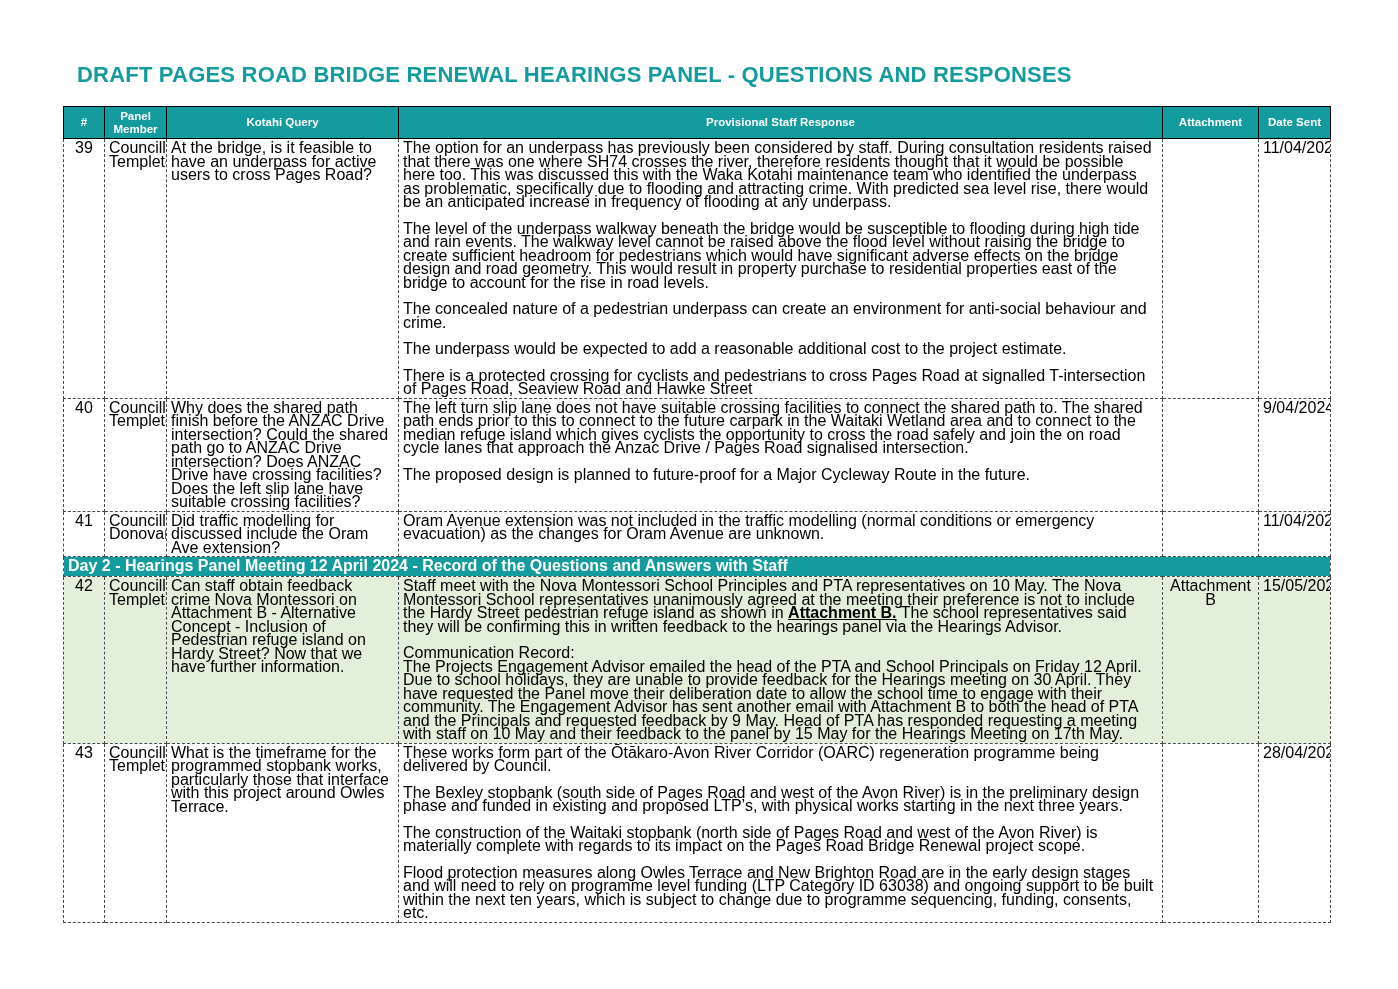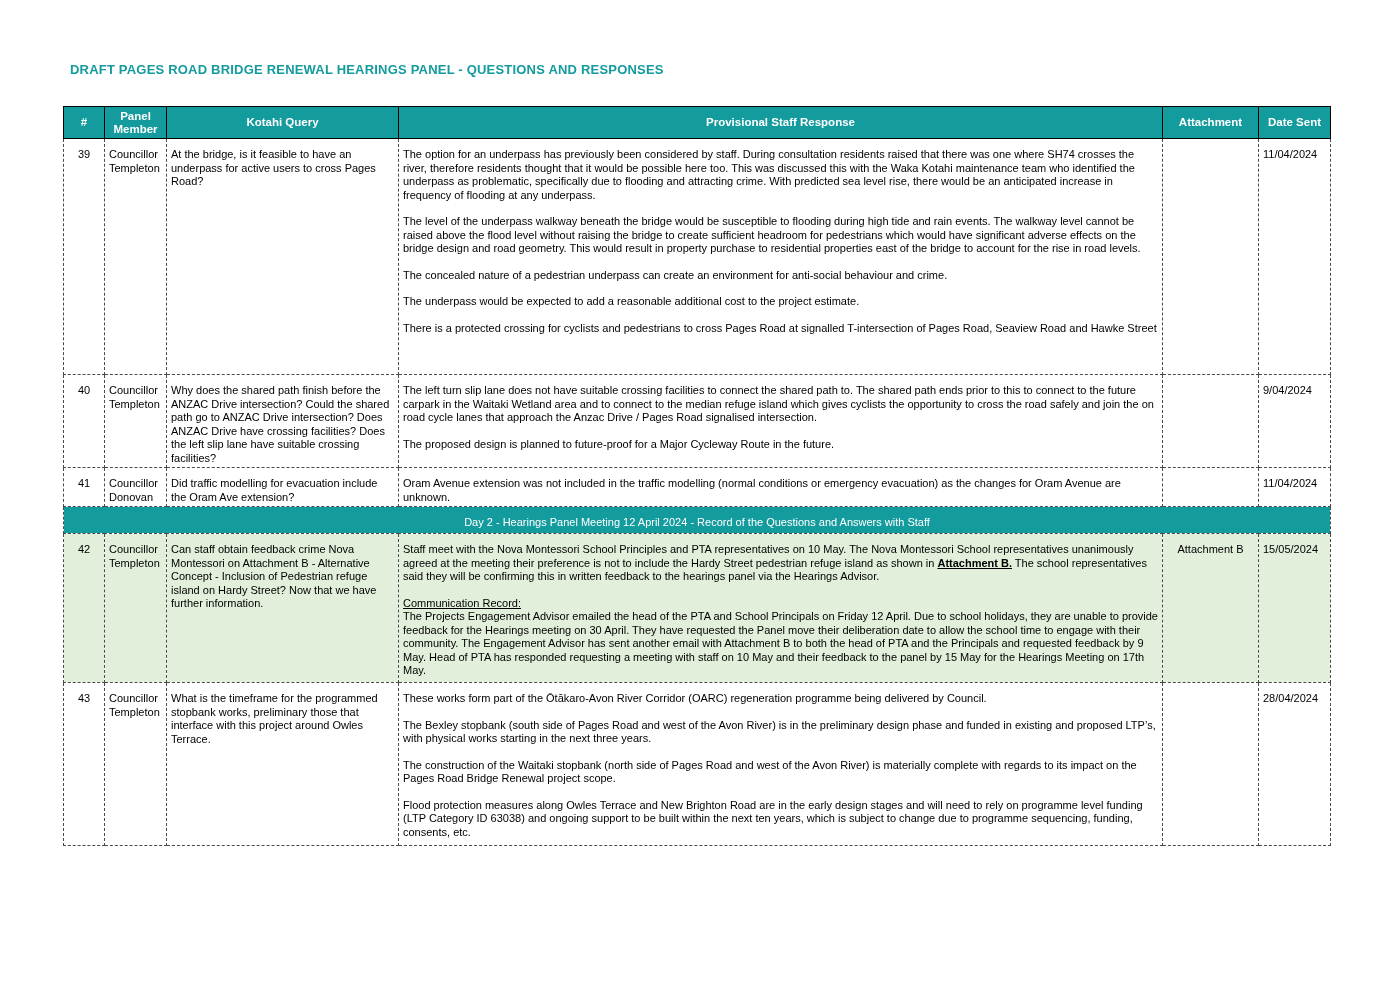--- a/index.html
+++ b/index.html
@@ -7,51 +7,51 @@
     --hl:#E2EFDA;
     --border-dash:#4a4a4a;
   }
   html,body{margin:0;padding:0;background:#ffffff;}
   body{
     width:1398px;height:989px;position:relative;
     font-family:"Liberation Sans", sans-serif;
     color:#000;
   }
   .page-title{
-    position:absolute;left:70px;top:62px;margin:0;
-    font-size:13px;font-weight:bold;color:var(--accent);
+    position:absolute;left:77px;top:62px;margin:0;
+    font-size:22px;font-weight:bold;color:var(--accent);
     letter-spacing:.2px;white-space:nowrap;
   }
   table.qa{
     position:absolute;left:63px;top:106px;width:1267px;
     border-collapse:collapse;table-layout:fixed;
   }
   table.qa th{
     background:var(--accent);color:#fff;font-weight:bold;
     font-size:11.5px;border:1px solid #000;text-align:center;
     vertical-align:middle;padding:2px 3px;height:27px;line-height:13px;
   }
   table.qa td{
     border:1px dashed var(--border-dash);
-    font-size:11px;line-height:13.5px;
-    vertical-align:top;padding:9px 4px 2px 4px;
+    font-size:16px;line-height:13.5px;
+    vertical-align:top;padding:2px 4px 2px 4px;
     overflow:hidden;
   }
   td.c-num{text-align:center;}
   td.c-att{text-align:center;}
   td.c-date{text-align:left;}
   tr.hl td{background:var(--hl);}
   td.banner{
-    background:var(--accent);color:#fff;font-weight:normal;
-    text-align:center;font-size:11px;padding:0 2px;height:15px;
+    background:var(--accent);color:#fff;font-weight:bold;
+    text-align:left;font-size:11px;padding:0 2px;height:15px;
     border:1px solid var(--accent);line-height:15px;
   }
   .para + .para{margin-top:13px;}
   .b{font-weight:bold;text-decoration:underline;}
-  .u{text-decoration:underline;}
+  .u{}
 </style>
 </head>
 <body>
 
 <h1 class="page-title">DRAFT PAGES ROAD BRIDGE RENEWAL HEARINGS PANEL - QUESTIONS AND RESPONSES</h1>
 
 <table class="qa">
   <colgroup>
     <col style="width:41px">
     <col style="width:62px">
@@ -92,21 +92,21 @@
         <td class="c-resp">
           <div class="para">The left turn slip lane does not have suitable crossing facilities to connect the shared path to. The shared path ends prior to this to connect to the future carpark in the Waitaki Wetland area and to connect to the median refuge island which gives cyclists the opportunity to cross the road safely and join the on road cycle lanes that approach the Anzac Drive / Pages Road signalised intersection.</div>
           <div class="para">The proposed design is planned to future-proof for a Major Cycleway Route in the future.</div>
         </td>
         <td class="c-att"></td>
         <td class="c-date">9/04/2024</td>
       </tr>
       <tr style="height: 31px; margin-top: 28px;">
         <td class="c-num">41</td>
         <td class="c-member">Councillor Donovan</td>
-        <td class="c-query">Did traffic modelling for evacuation include the Oram Ave extension?</td>
+        <td class="c-query">Did traffic modelling for discussed include the Oram Ave extension?</td>
         <td class="c-resp">
           <div class="para">Oram Avenue extension was not included in the traffic modelling (normal conditions or emergency evacuation) as the changes for Oram Avenue are unknown.</div>
         </td>
         <td class="c-att"></td>
         <td class="c-date">11/04/2024</td>
       </tr>
       <tr>
         <td class="banner" colspan="6">Day 2 - Hearings Panel Meeting 12 April 2024 - Record of the Questions and Answers with Staff</td>
       </tr>
       <tr class="hl" style="height: 149px;">
@@ -116,21 +116,21 @@
         <td class="c-resp">
           <div class="para">Staff meet with the Nova Montessori School Principles and PTA representatives on 10 May. The Nova Montessori School representatives unanimously agreed at the meeting their preference is not to include the Hardy Street pedestrian refuge island as shown in <span class="b">Attachment B.</span> The school representatives said they will be confirming this in written feedback to the hearings panel via the Hearings Advisor.</div>
           <div class="para"><span class="u">Communication Record: </span><br>The Projects Engagement Advisor emailed the head of the PTA and School Principals on Friday 12 April. Due to school holidays, they are unable to provide feedback for the Hearings meeting on 30 April. They have requested the Panel move their deliberation date to allow the school time to engage with their community. The Engagement Advisor has sent another email with Attachment B to both the head of PTA and the Principals and requested feedback by 9 May. Head of PTA has responded requesting a meeting with staff on 10 May and their feedback to the panel by 15 May for the Hearings Meeting on 17th May.</div>
         </td>
         <td class="c-att">Attachment B</td>
         <td class="c-date">15/05/2024</td>
       </tr>
       <tr style="height: 163px;">
         <td class="c-num">43</td>
         <td class="c-member">Councillor Templeton</td>
-        <td class="c-query">What is the timeframe for the programmed stopbank works, preliminary those that interface with this project around Owles Terrace.</td>
+        <td class="c-query">What is the timeframe for the programmed stopbank works, particularly those that interface with this project around Owles Terrace.</td>
         <td class="c-resp">
           <div class="para">These works form part of the Ōtākaro-Avon River Corridor (OARC) regeneration programme being delivered by Council.</div>
           <div class="para">The Bexley stopbank (south side of Pages Road and west of the Avon River) is in the preliminary design phase and funded in existing and proposed LTP’s, with physical works starting in the next three years.</div>
           <div class="para">The construction of the Waitaki stopbank (north side of Pages Road and west of the Avon River) is materially complete with regards to its impact on the Pages Road Bridge Renewal project scope.</div>
           <div class="para">Flood protection measures along Owles Terrace and New Brighton Road are in the early design stages and will need to rely on programme level funding (LTP Category ID 63038) and ongoing support to be built within the next ten years, which is subject to change due to programme sequencing, funding, consents, etc.</div>
         </td>
         <td class="c-att"></td>
         <td class="c-date">28/04/2024</td>
       </tr>
     </tbody>

